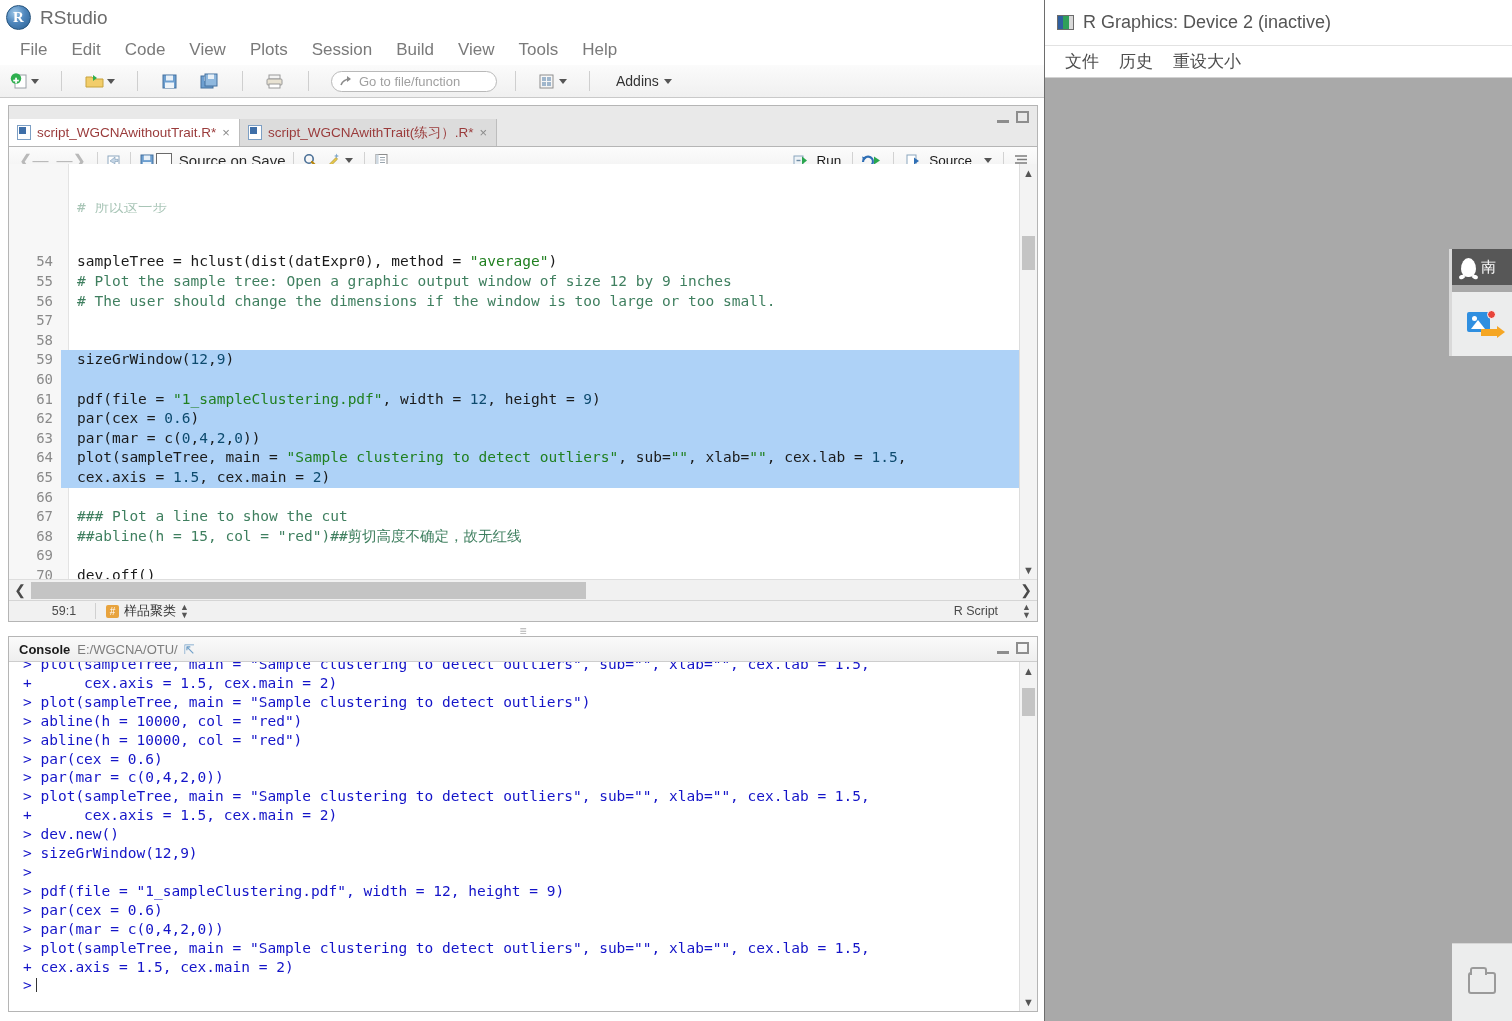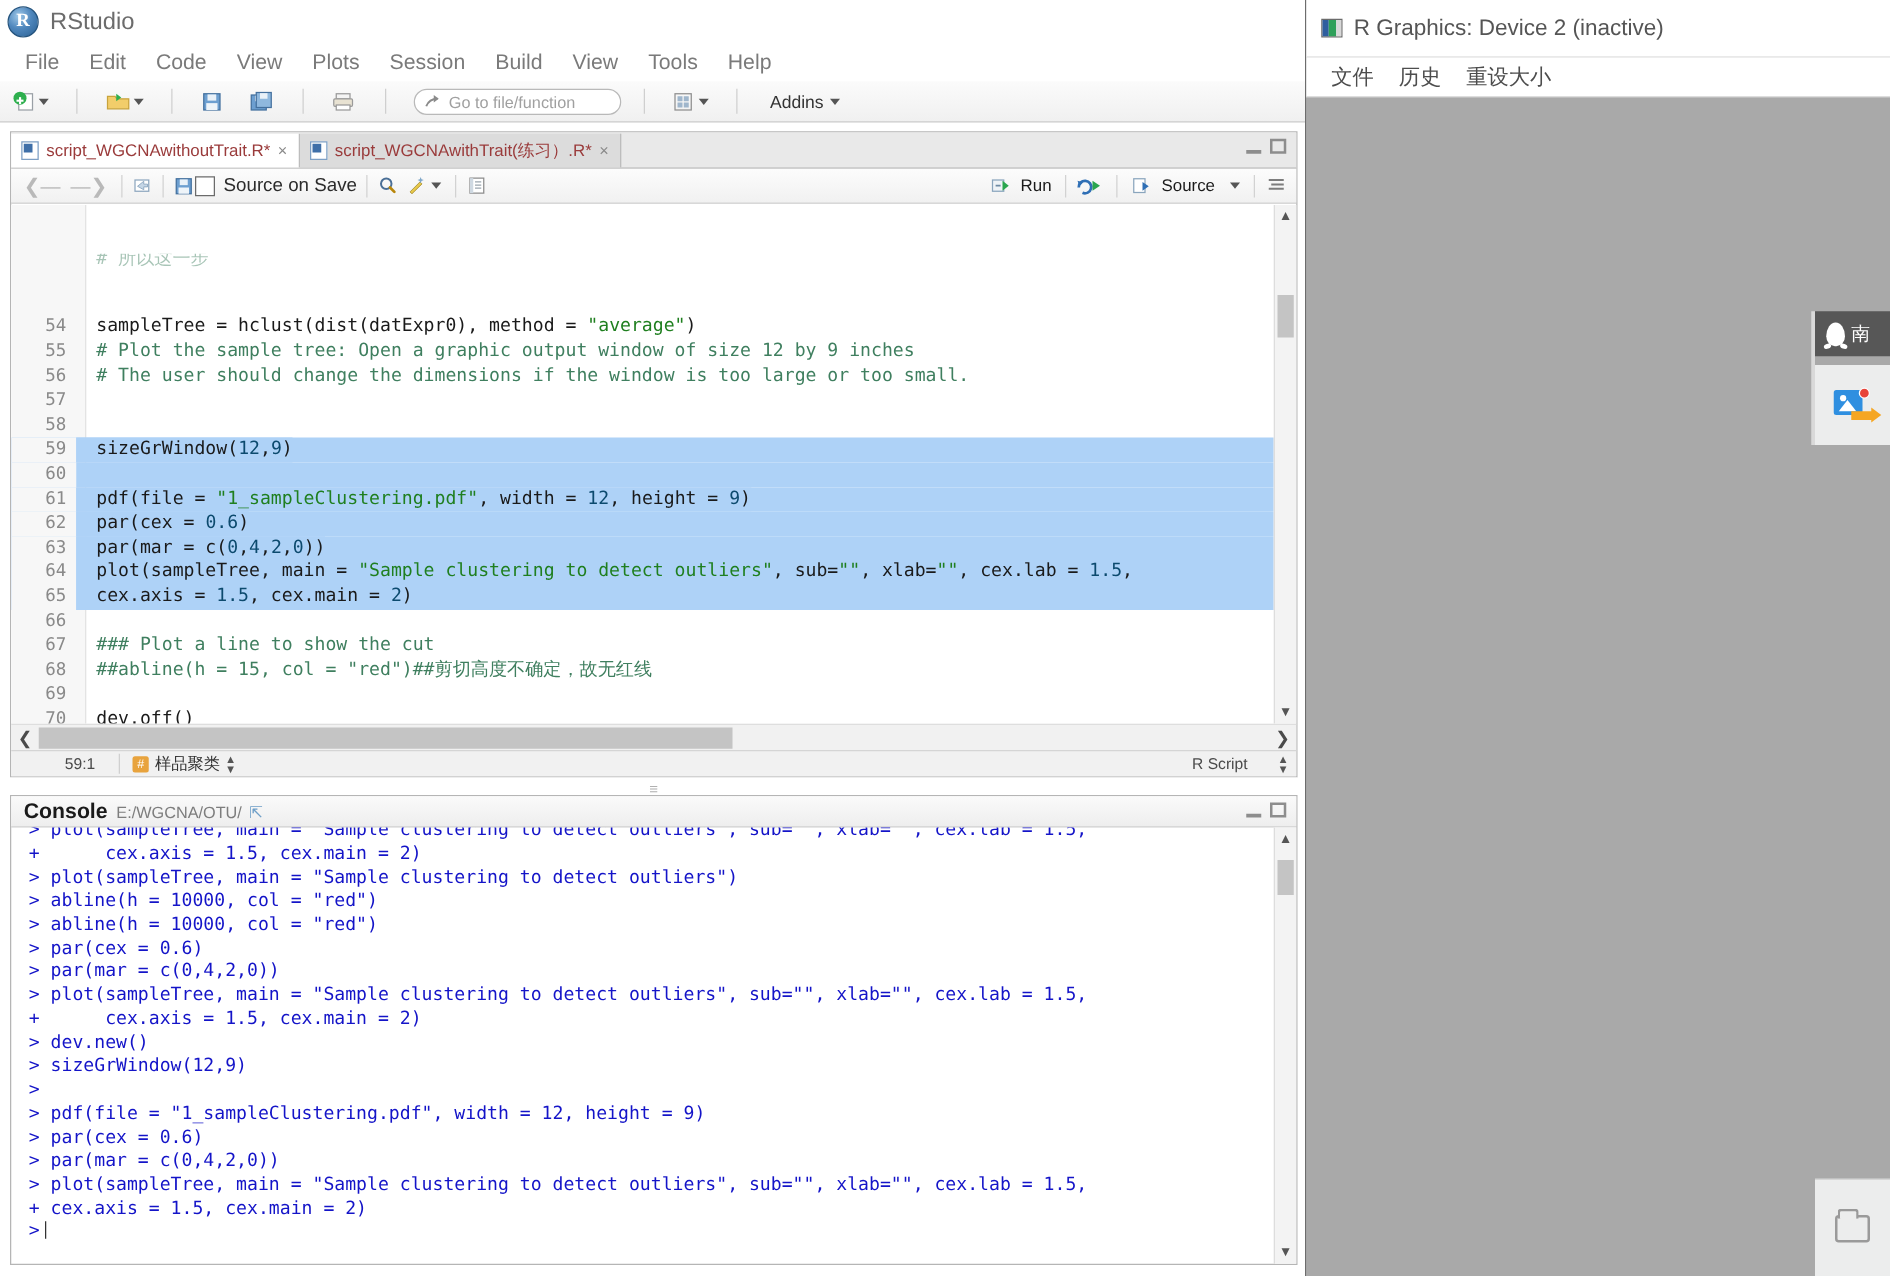--- a/index.html
+++ b/index.html
@@ -69,21 +69,21 @@
   .addins { font-size: 14px; color: #333; display:flex; align-items:center; gap:5px; margin-left:8px;}
 
   
   .source-pane {
     position: absolute; left: 8px; top: 105px;
     width: 1030px; height: 517px;
     background: #ffffff;
     border: 1px solid #b5b5b5;
   }
   .tabstrip {
-    height: 29px; display: flex; align-items: flex-end;
+    height: 41px; display: flex; align-items: flex-end;
     background: #e9e9e9; border-bottom: 1px solid #b5b5b5;
     position: relative;
   }
   .etab {
     display: flex; align-items: center; gap: 6px;
     height: 27px; padding: 0 9px 0 8px;
     font-size: 13.5px; color: #9a3b3b;
     background: #dcdcdc; border-right: 1px solid #bdbdbd;
     cursor: default;
   }
@@ -187,21 +187,21 @@
   
   .console-pane {
     position:absolute; left:8px; top:636px; width:1030px; height:376px;
     background:#ffffff; border:1px solid #b5b5b5;
   }
   .console-head {
     height:25px; background:linear-gradient(#fafafa,#eeeeee);
     border-bottom:1px solid #cdcdcd;
     display:flex; align-items:center; padding-left:10px; position:relative;
   }
-  .console-head .ctitle { font-size:17px; font-weight:bold; color:#1a1a1a; }
+  .console-head .ctitle { font-size:13px; font-weight:bold; color:#1a1a1a; }
   .console-head .cpath { font-size:13px; color:#7d7d7d; margin-left:7px; }
   .console-head .hook { margin-left:6px; color:#6f9fc8; font-size:13px; }
   .console-body {
     position:absolute; left:0; top:25px; right:18px; bottom:0;
     overflow:hidden; padding:4px 0 0 14px;
     font-family:"DejaVu Sans Mono", monospace;
     font-size:14.5px; line-height:18.9px;
     color:#1414c8; white-space:pre;
   }
   .console-body .cut-top { position:relative; top:-11px; }

